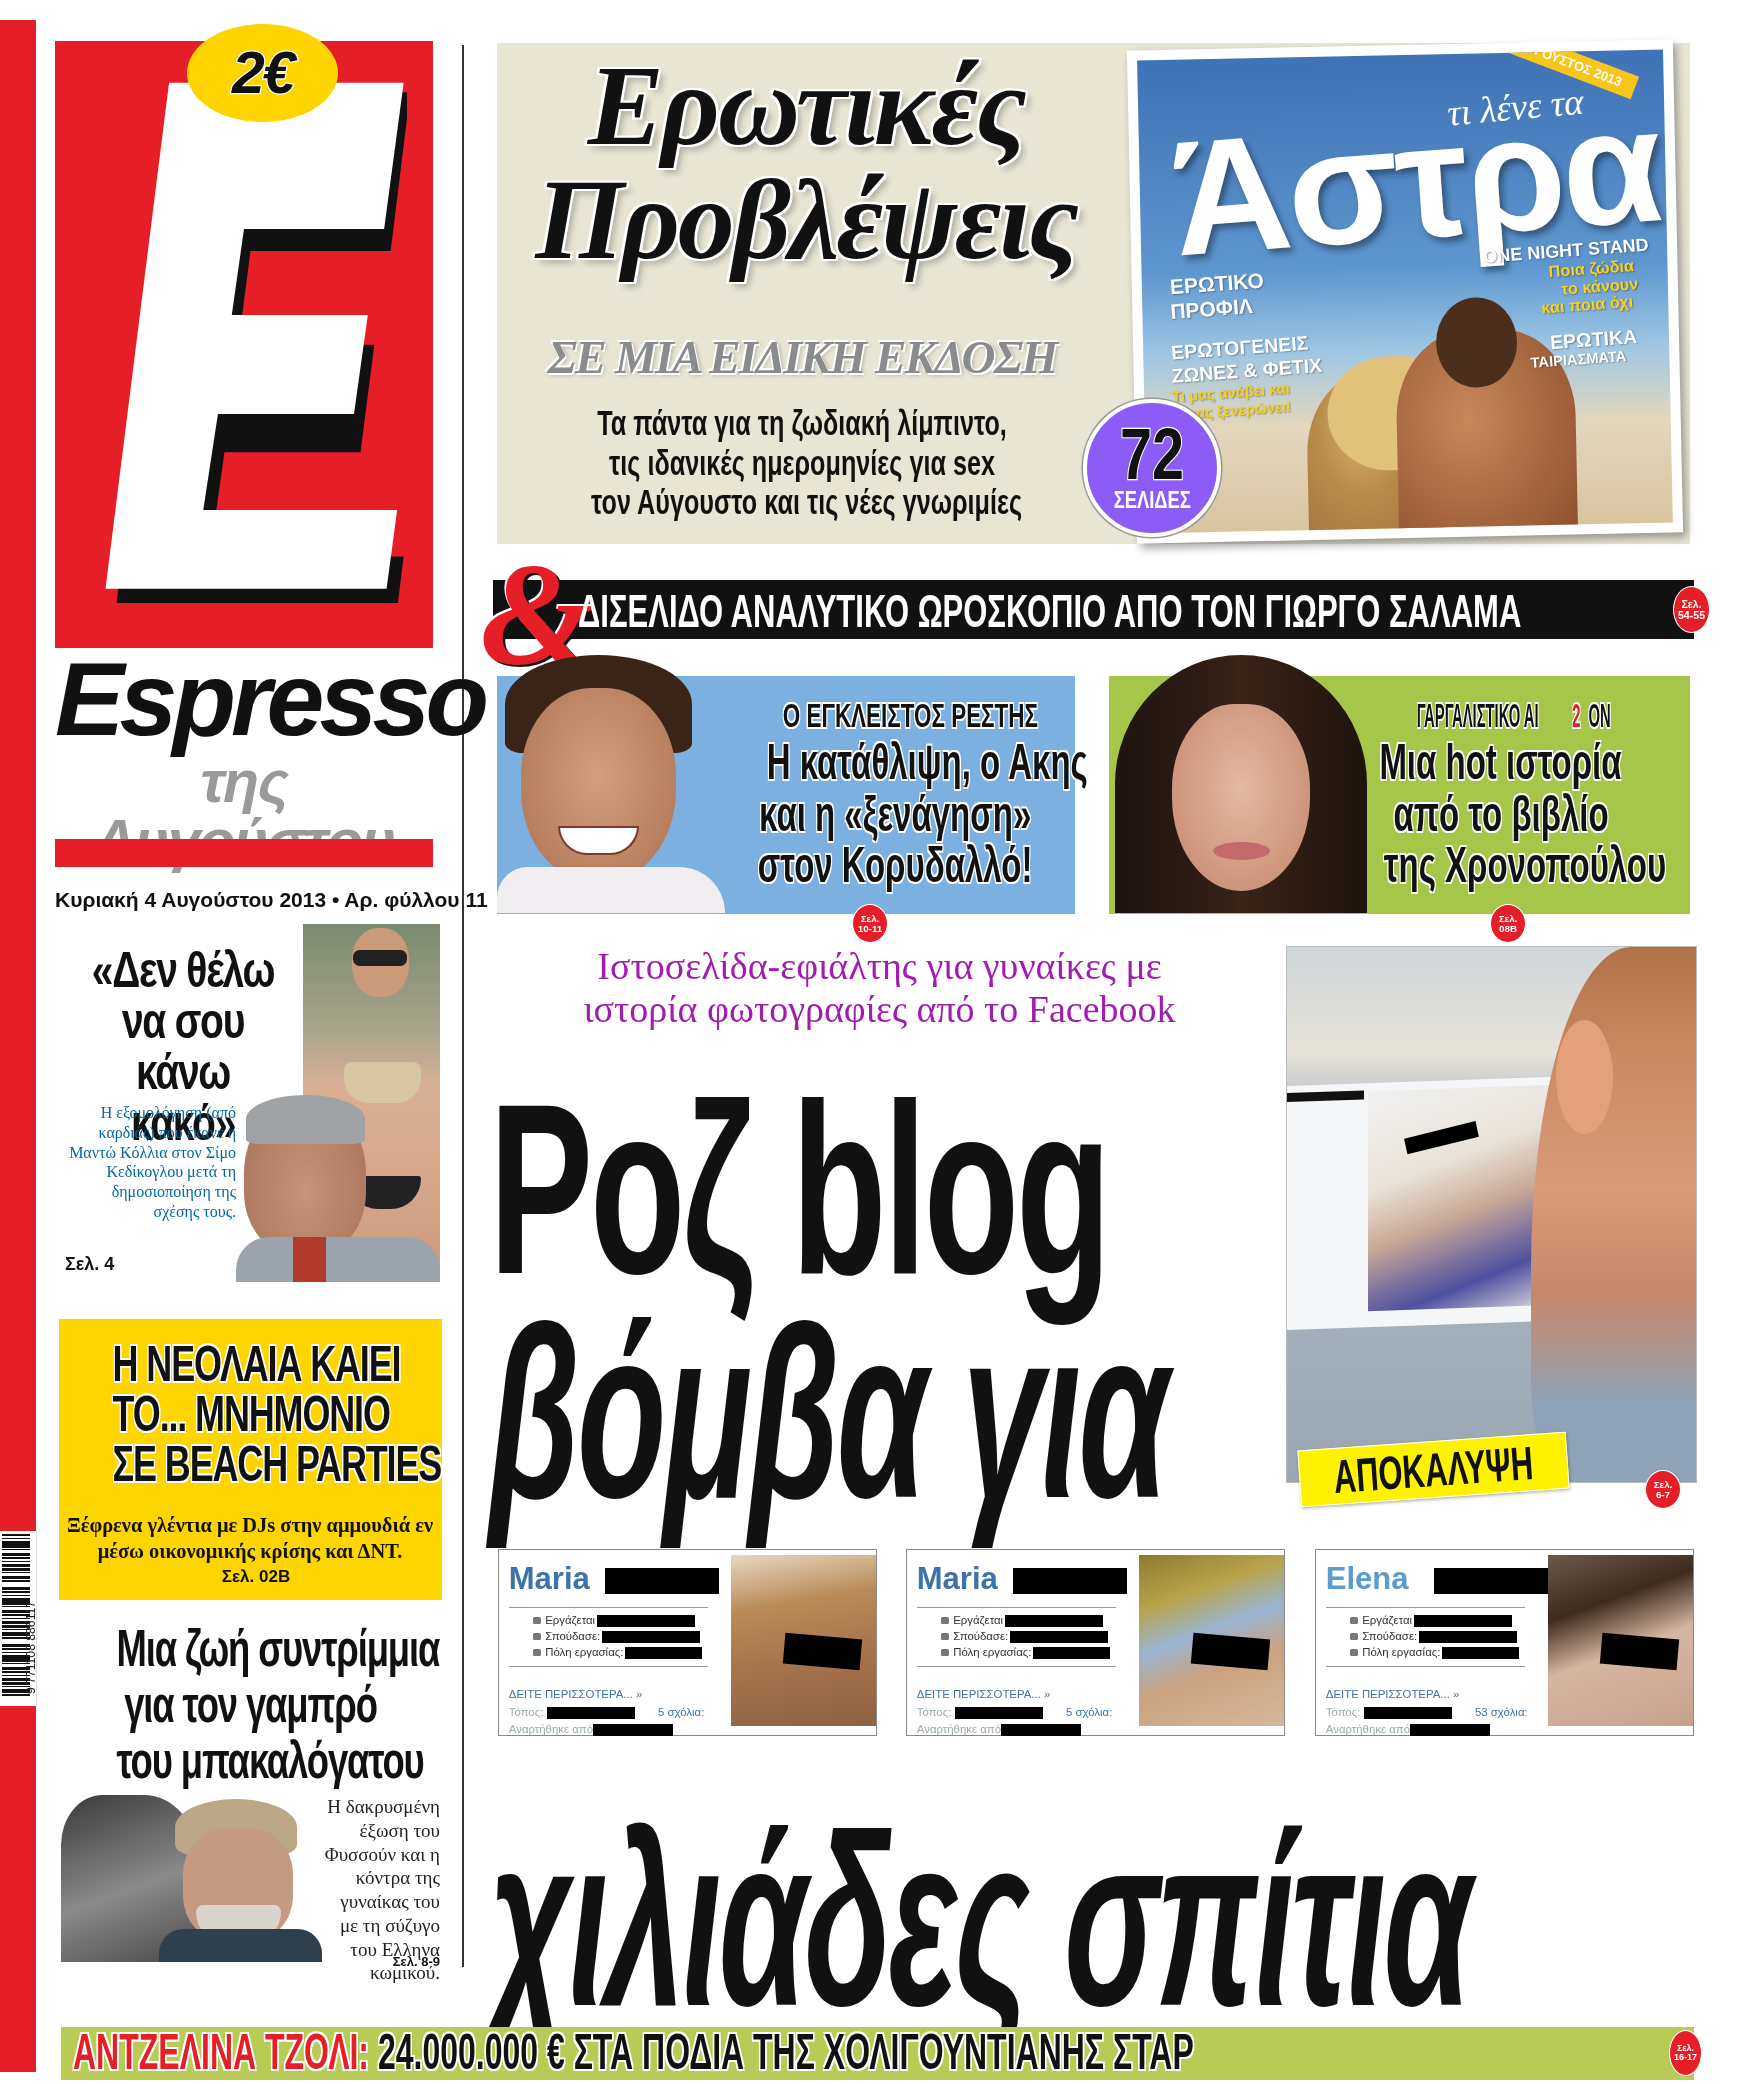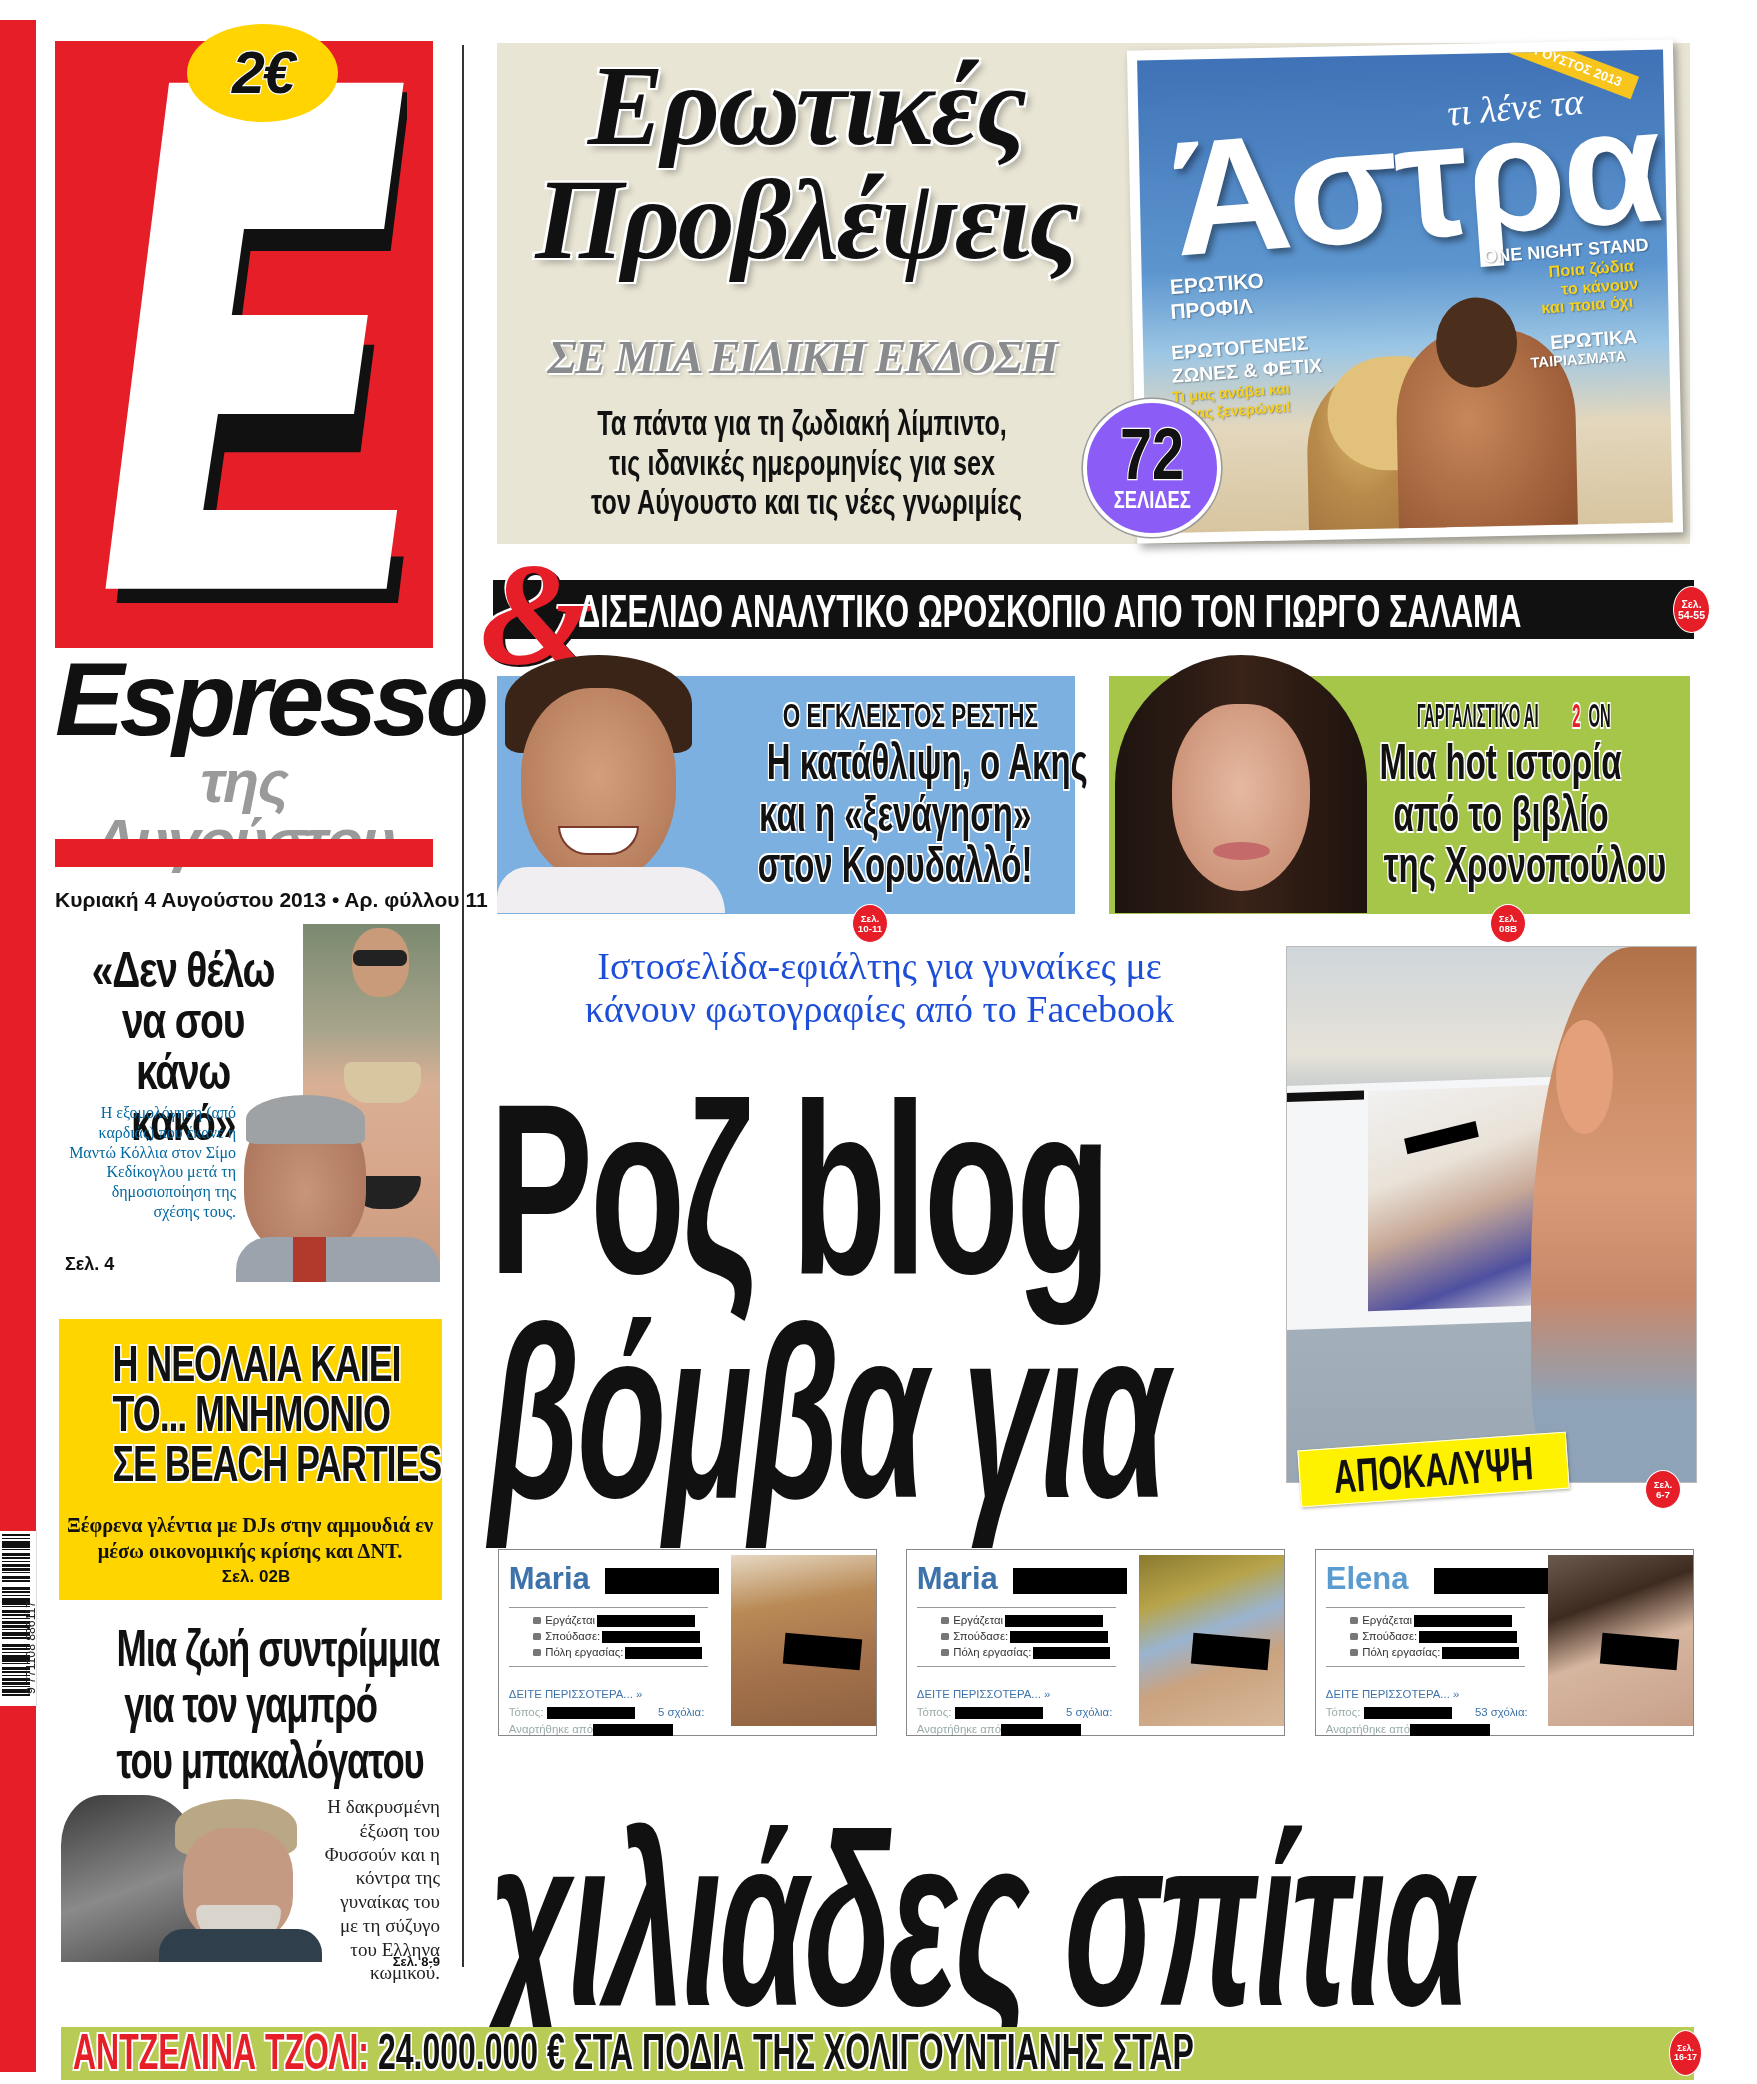--- a/index.html
+++ b/index.html
@@ -109,21 +109,21 @@
   #teaser2-face { left: 1115px; top: 655px; width: 252px; height: 258px; }
   #teaser2-face .hair { position:absolute; left: 0; top: 0; width: 252px; height: 258px; background: linear-gradient(90deg,#1f1410 0%,#2b1b14 30%, #3a2318 50%, #1e130e 100%); border-radius: 50% 50% 0 0; }
   #teaser2-face .face { position:absolute; left: 57px; top: 49px; width: 138px; height: 187px; background: radial-gradient(ellipse at 50% 45%, #e5b9a0, #c88d72 85%); border-radius: 45% 45% 50% 50%; }
   #teaser2-face .lips { position:absolute; left: 98px; top: 187px; width: 57px; height: 18px; background: #c46a6a; border-radius: 50%; }
   #teaser2-kicker { left: 1311px; top: 696px; width: 379px; text-align:center; font-size: 34px; font-weight: 700; color:#111; text-shadow: 1.6px 1.6px 0 #fff,-1.6px -1.6px 0 #fff,1.6px -1.6px 0 #fff,-1.6px 1.6px 0 #fff; }
   #teaser2-kicker .red2 { color: #e61e28; }
   #teaser2-body { left: 1311px; top: 737px; width: 379px; text-align:center; font-size: 50px; font-weight: 700; line-height: 1.03; color:#111; text-shadow: 1.6px 1.6px 0 #fff,-1.6px -1.6px 0 #fff,1.6px -1.6px 0 #fff,-1.6px 1.6px 0 #fff; }
   #teaser2-page { left: 1490px; top: 904px; width: 36px; height: 39px; font-size: 9.8px; }
 
   
-  #main-deck { left: 497px; top: 945px; width: 765px; font-family: "Liberation Serif", serif; font-size: 38px; line-height: 1.12; text-align:center; color:#1d4ed8; }
+  #main-deck { left: 497px; top: 945px; width: 765px; font-family: "Liberation Serif", serif; font-size: 38px; line-height: 1.12; text-align:center; color:#a21caf; }
   #main-h1 { left: 489px; top: 1067px; font-size: 244px; font-weight: 700; letter-spacing: -4.9px; line-height: 1; white-space: nowrap; }
   #main-h1 span { display:inline-block; transform: scaleX(.64); transform-origin: left top; }
   #main-h2 { left: 489px; top: 1291px; font-size: 244px; font-weight: 700; font-style: italic; letter-spacing: -4.9px; line-height: 1; white-space: nowrap; }
   #main-h2 span { display:inline-block; transform: scaleX(.6); transform-origin: left top; }
   #main-h3 { left: 489px; top: 1799px; font-size: 244px; font-weight: 700; font-style: italic; letter-spacing: -4.9px; line-height: 1; white-space: nowrap; }
   #main-h3 span { display:inline-block; transform: scaleX(.585); transform-origin: left top; }
 
   #reveal-photo { left: 1286px; top: 946px; width: 411px; height: 537px; background: linear-gradient(180deg,#cfd6da 0%, #e6e2d8 20%, #aebac4 32%, #9aa7b2 100%); overflow:hidden; border: 0.8px solid #bbb; }
   #reveal-screen { position:absolute; left: 0; top: 134px; width: 293px; height: 244px; background:#f5f6f8; transform: skewY(-2deg); }
   #reveal-screen .pic { position:absolute; left: 81px; top: 8.1px; width: 195px; height: 220px; background: linear-gradient(160deg,#f1f1f1 0%, #e9e2d8 35%, #c8a997 55%, #4e4fa0 80%, #e6e3e0 100%); }
@@ -316,21 +316,21 @@
   <span>από το βιβλίο</span><br>
   <span>της Χρονοπούλου</span>
 </div>
 <div id="teaser2-page" class="abs pg-badge">
   <span>Σελ.</span>
   <span>08Β</span>
 </div>
 
 <div id="main-deck" class="abs">
   <div>Ιστοσελίδα-εφιάλτης για γυναίκες με</div>
-  <div>κάνουν φωτογραφίες από το Facebook</div>
+  <div>ιστορία φωτογραφίες από το Facebook</div>
 </div>
 <div id="main-h1" class="abs">
   <span>Ροζ blog</span>
 </div>
 <div id="main-h2" class="abs">
   <span>βόμβα για</span>
 </div>
 
 <div id="reveal-photo" class="abs">
   <div id="reveal-screen">

